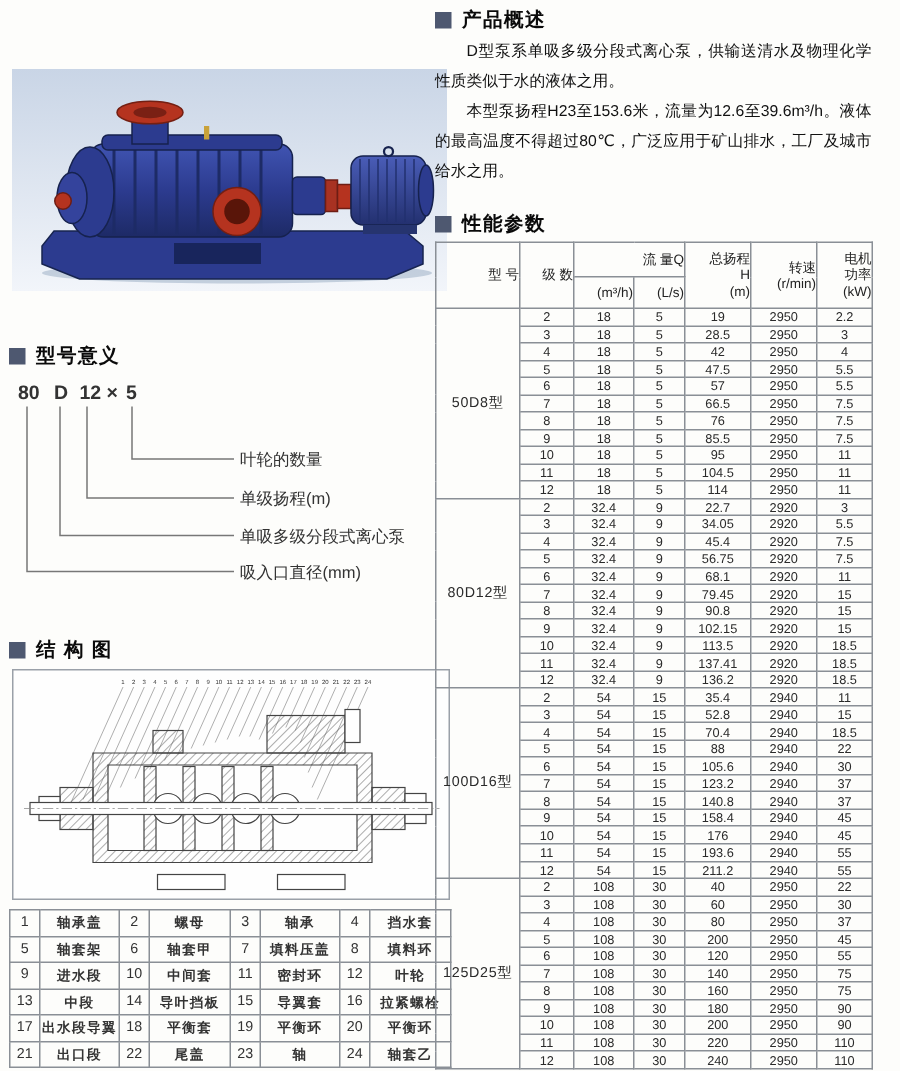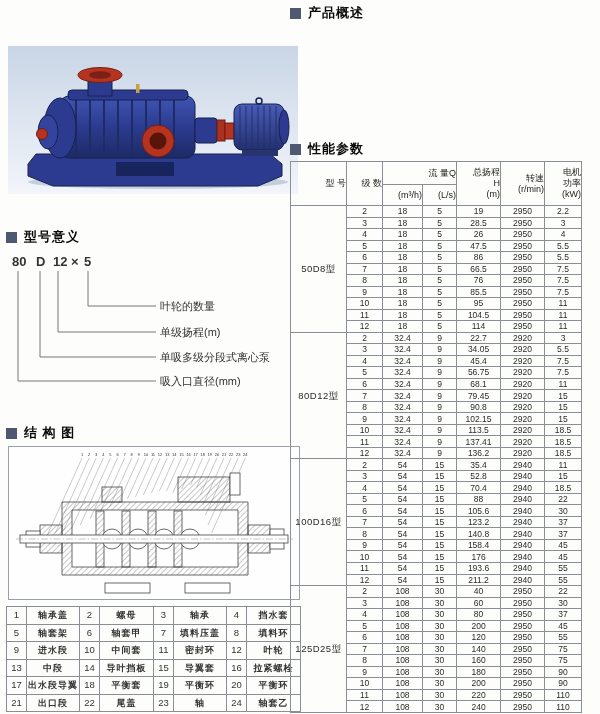--- a/index.html
+++ b/index.html
@@ -294,20 +294,24 @@
         </tbody>
     </table>
   </div>
 
   <div class="right-col">
 
     <div class="section-header overview-header">
       <span class="bullet"></span>
       <span>产品概述</span>
     </div>
+    <div class="overview-text">
+      <p>D型泵系单吸多级分段式离心泵，供输送清水及物理化学性质类似于水的液体之用。</p>
+      <p>本型泵扬程H23至153.6米，流量为12.6至39.6m³/h。液体的最高温度不得超过80℃，广泛应用于矿山排水，工厂及城市给水之用。</p>
+    </div>
 
     <div class="section-header perf-header">
       <span class="bullet"></span>
       <span>性能参数</span>
     </div>
 
     <table class="perf">
       <colgroup>
         <col style="width:56px">
           <col style="width:36px">
@@ -351,37 +355,37 @@
             <td>18</td>
             <td>5</td>
             <td>28.5</td>
             <td>2950</td>
             <td>3</td>
           </tr>
           <tr>
             <td>4</td>
             <td>18</td>
             <td>5</td>
-            <td>26</td>
+            <td>42</td>
             <td>2950</td>
             <td>4</td>
           </tr>
           <tr>
             <td>5</td>
             <td>18</td>
             <td>5</td>
             <td>47.5</td>
             <td>2950</td>
             <td>5.5</td>
           </tr>
           <tr>
             <td>6</td>
             <td>18</td>
             <td>5</td>
-            <td>86</td>
+            <td>57</td>
             <td>2950</td>
             <td>5.5</td>
           </tr>
           <tr>
             <td>7</td>
             <td>18</td>
             <td>5</td>
             <td>66.5</td>
             <td>2950</td>
             <td>7.5</td>

